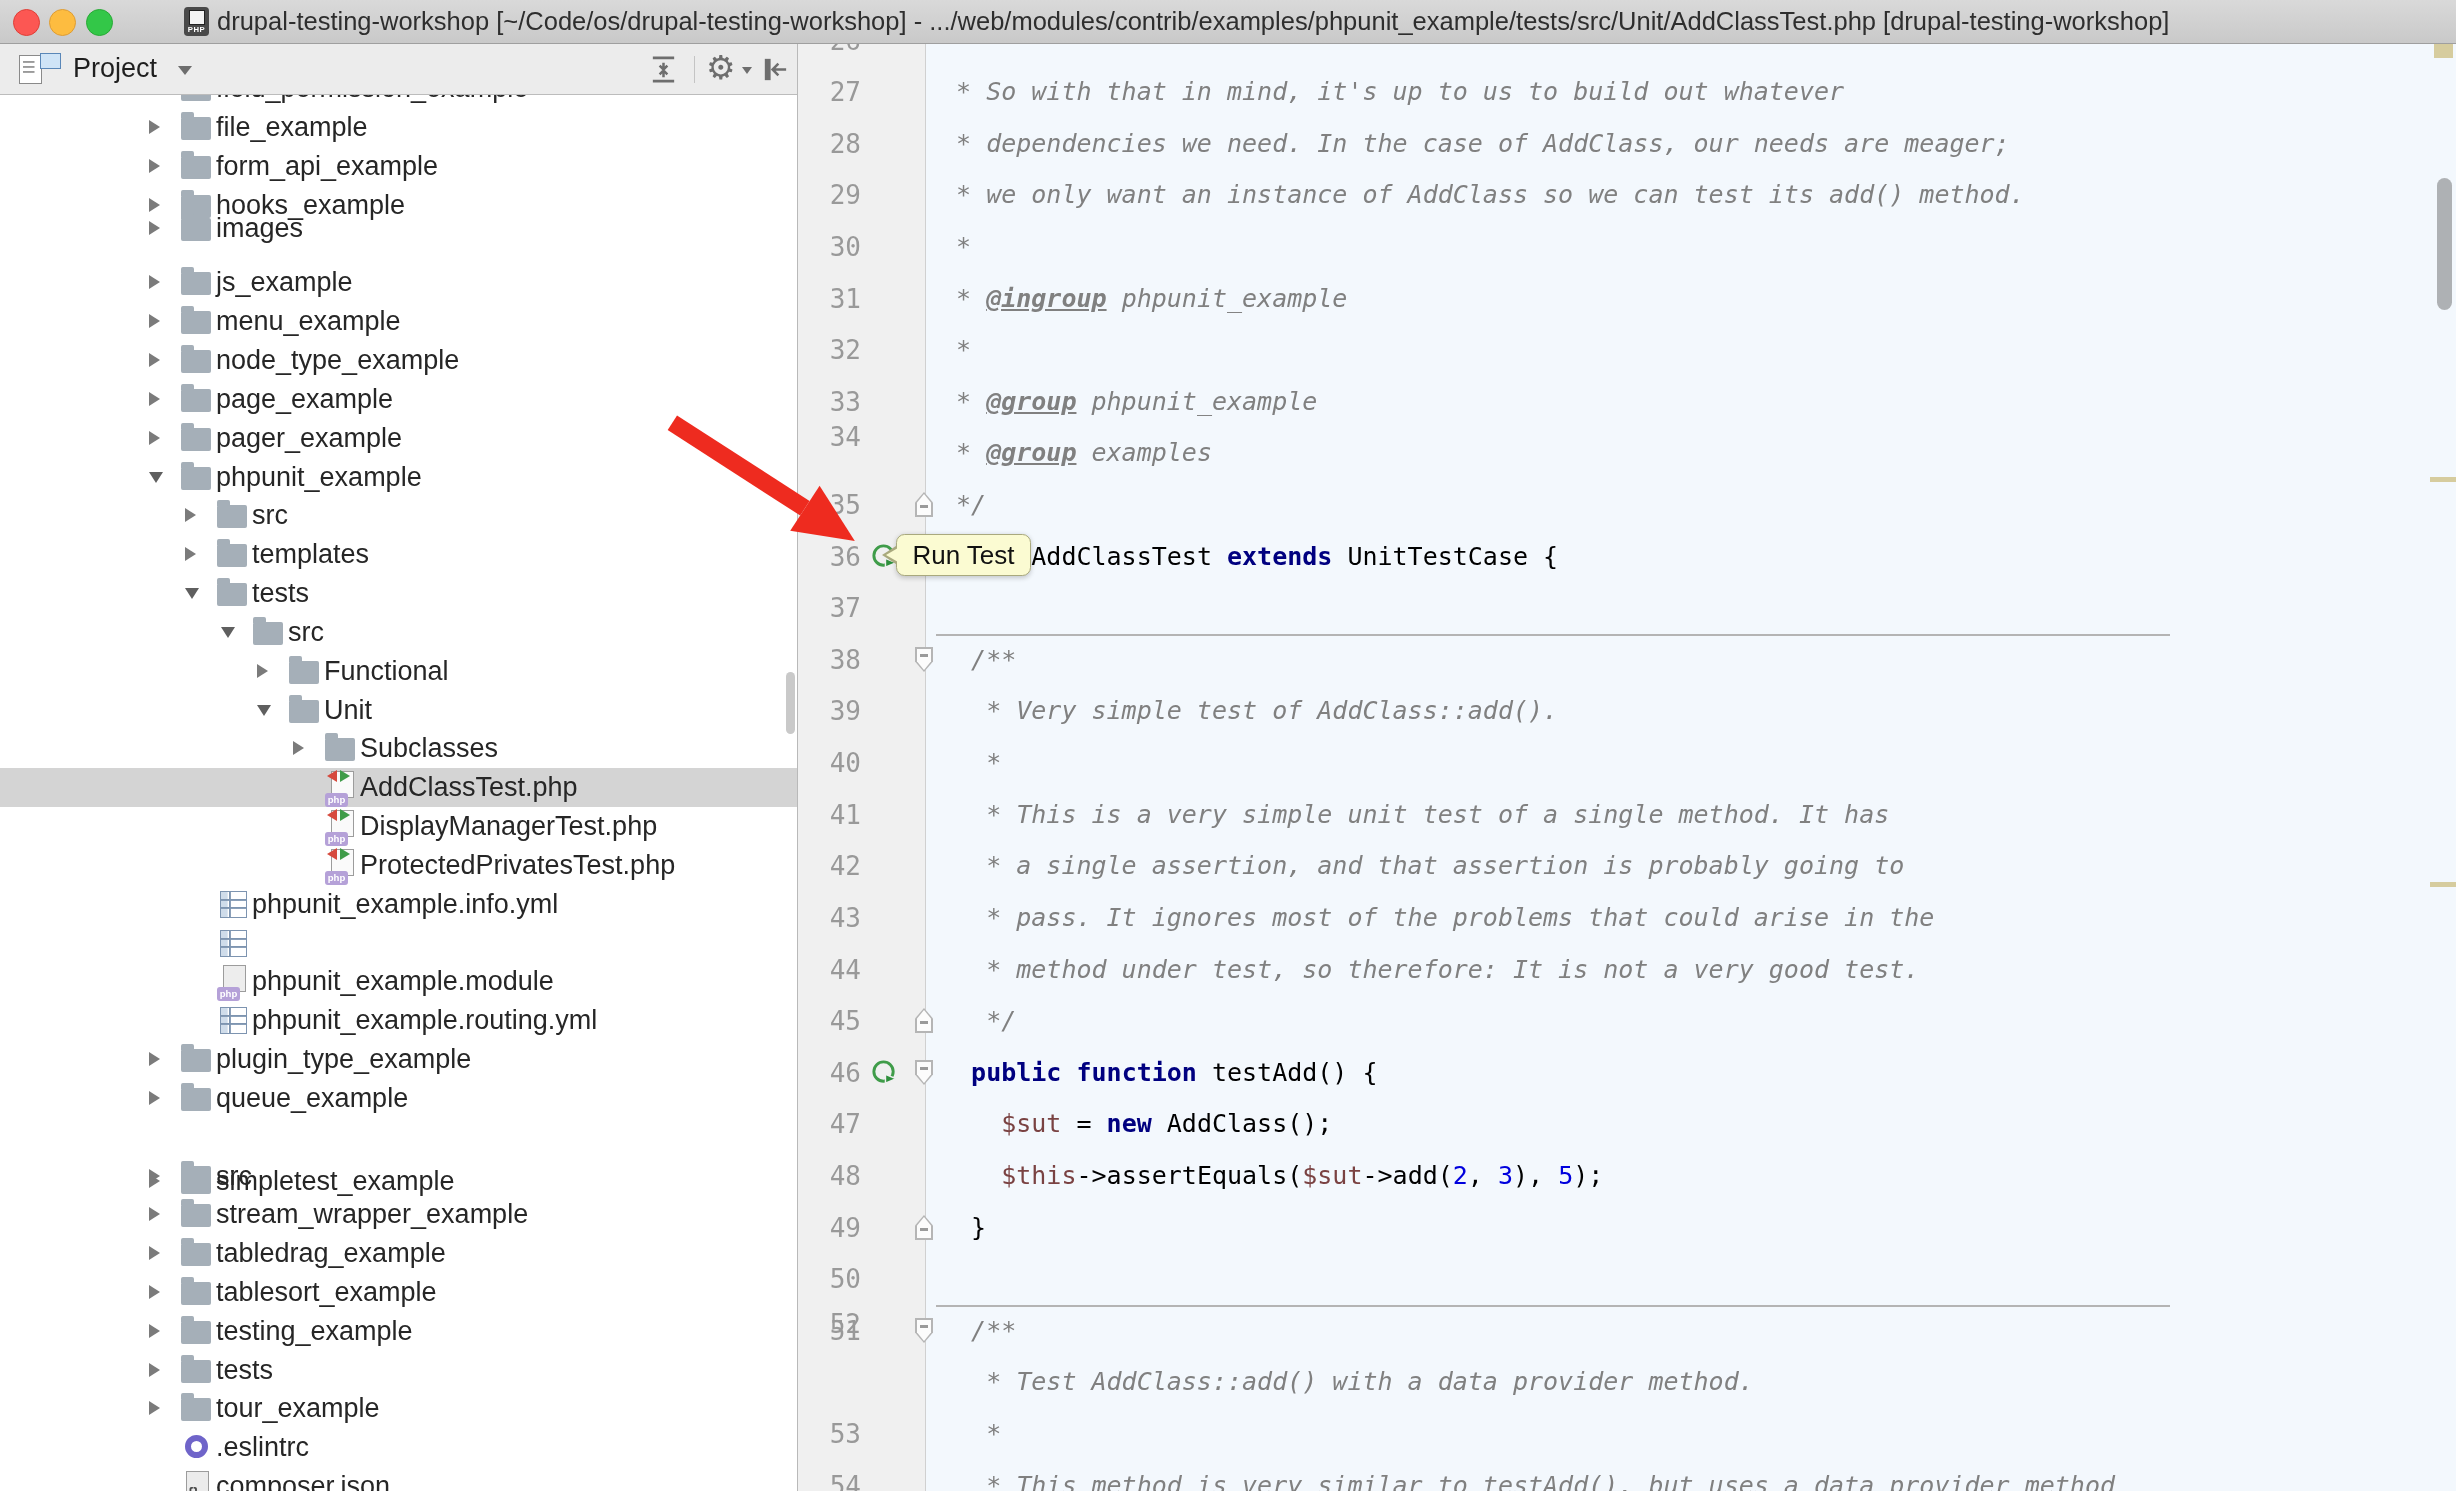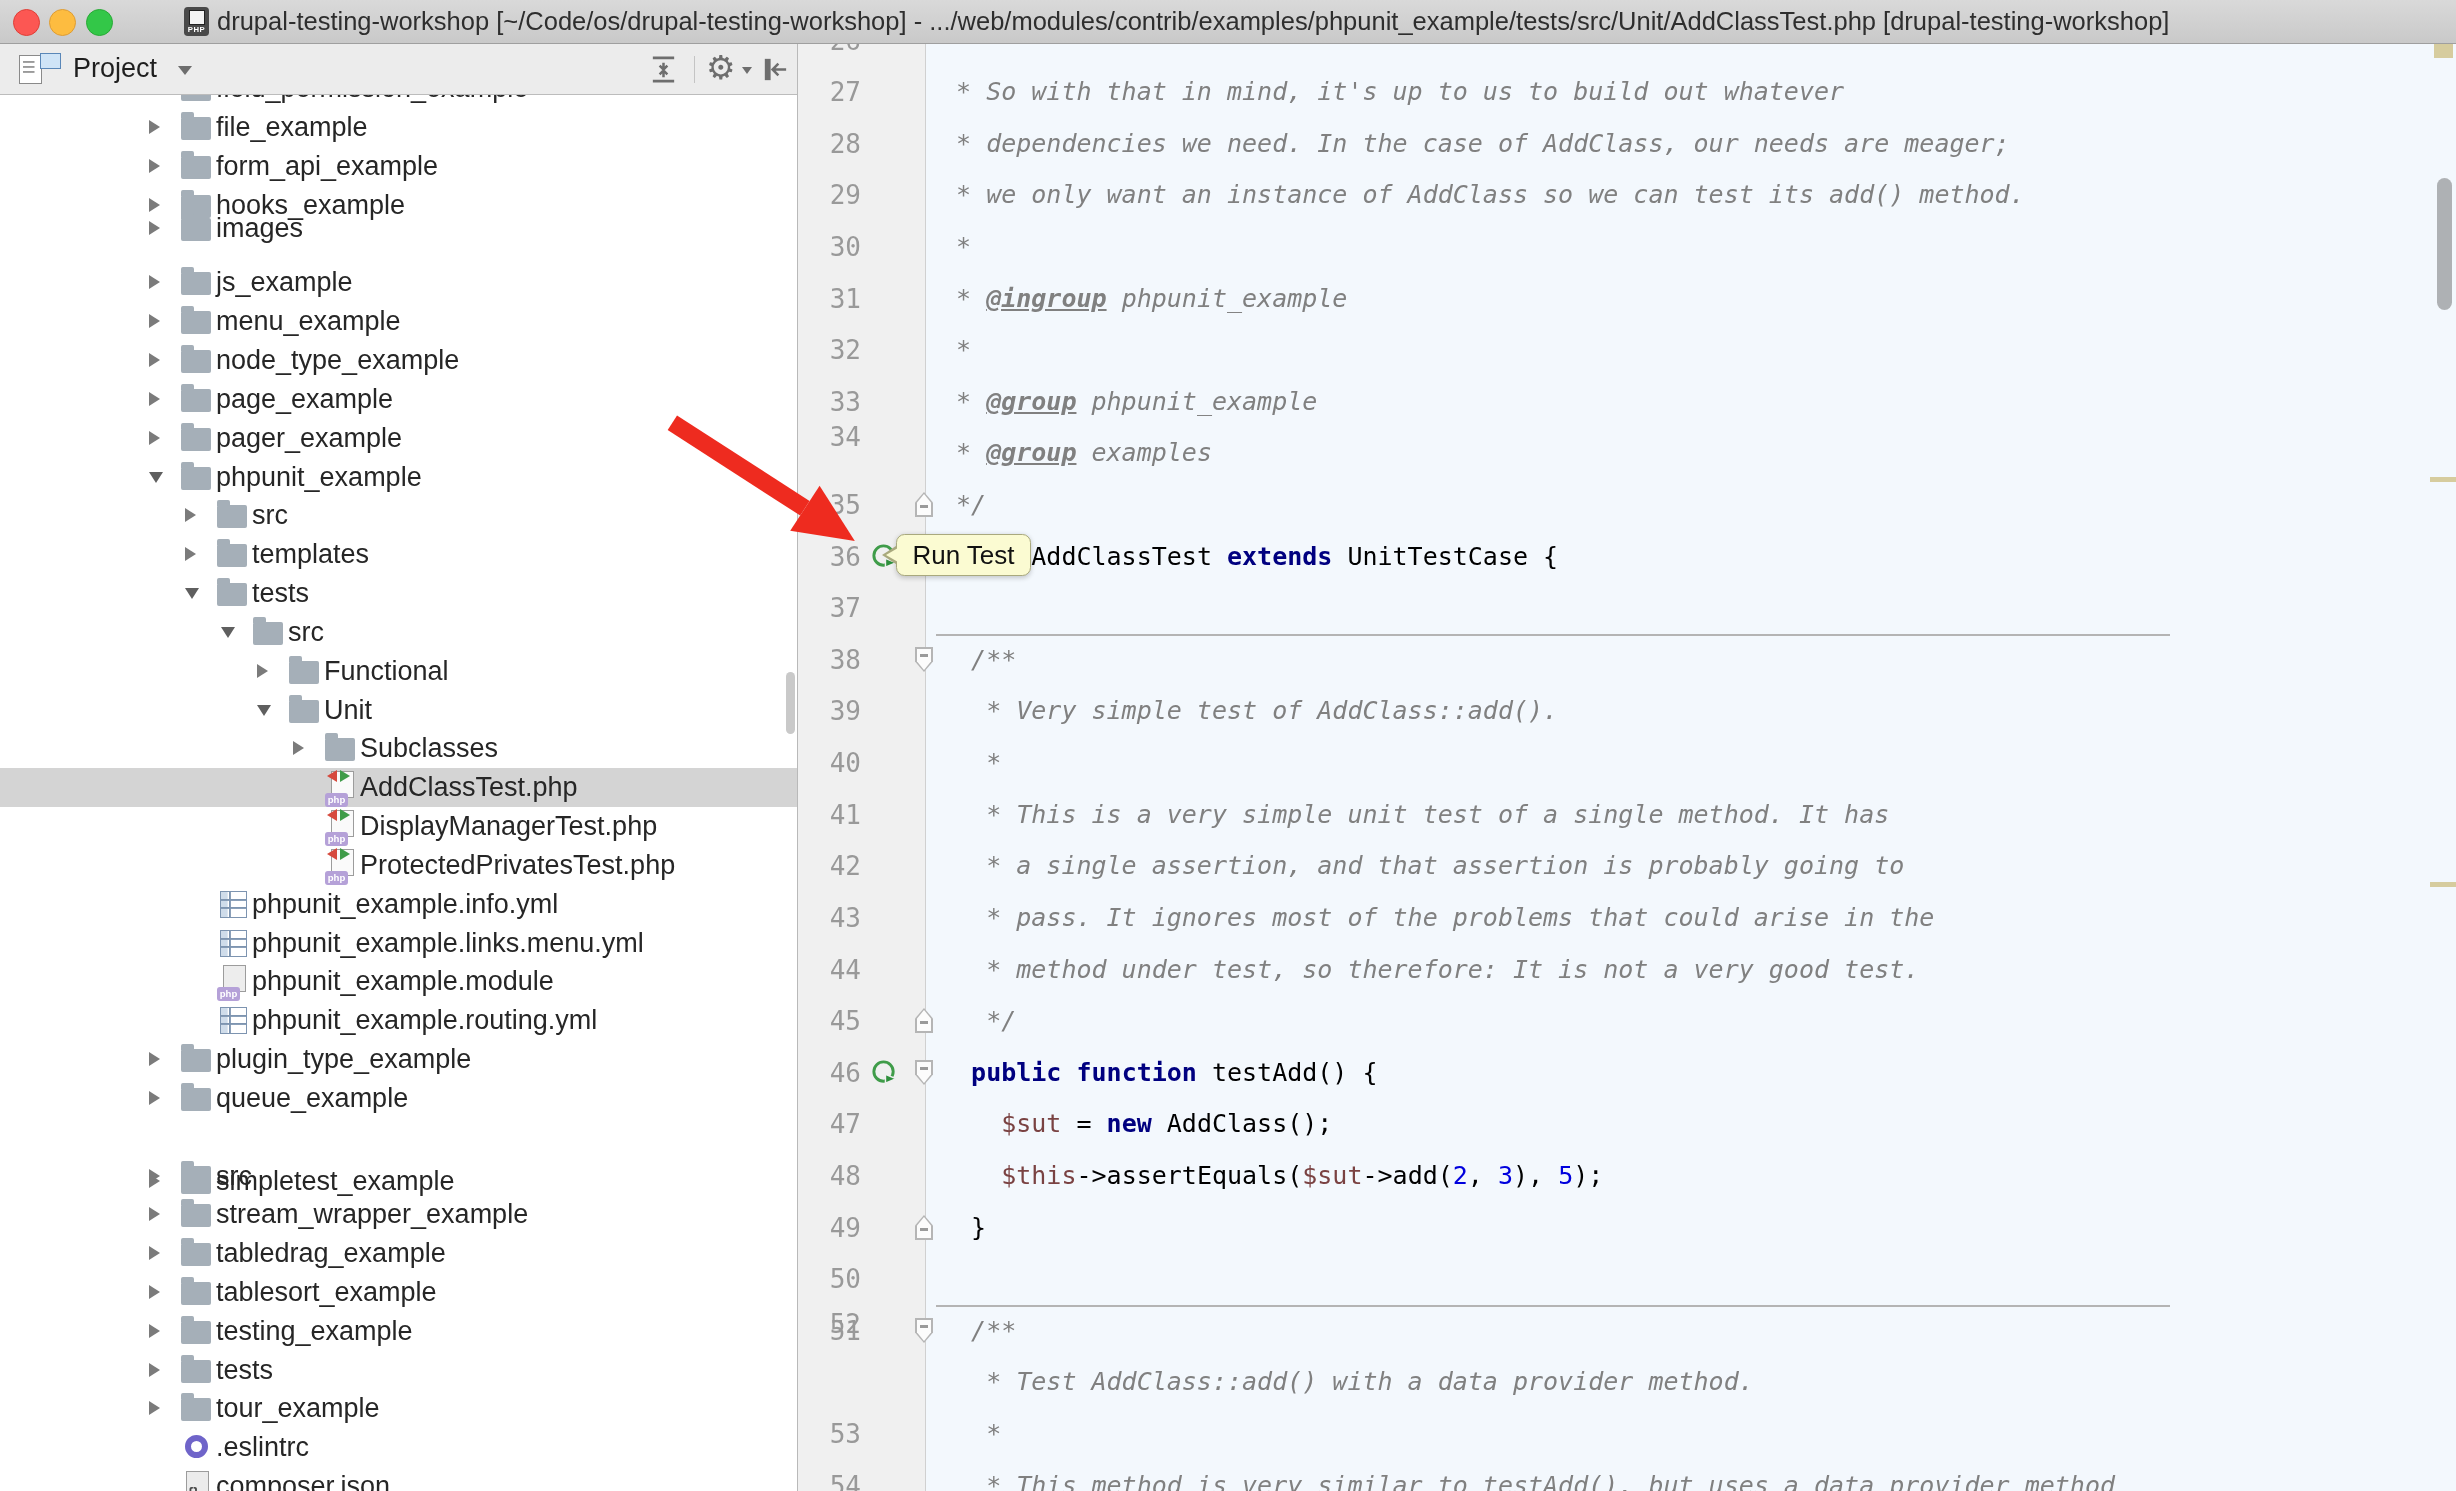--- a/index.html
+++ b/index.html
@@ -296,21 +296,20 @@
         <div class="trow" style="top: 842px; height: 39px;">
           <span class="ticon" style="left:217px">
             <span class="ic-yml"></span>
           </span>
           <span class="lbl" style="left:252px">phpunit_example.info.yml</span>
         </div>
         <div class="trow" style="top: 881px; height: 39px;">
           <span class="ticon" style="left:217px">
             <span class="ic-yml"></span>
           </span>
-          <span class="lbl" style="left:252px">phpunit_example.links.menu.yml</span>
         </div>
         <div class="trow" style="top: 919px; height: 39px;">
           <span class="ticon" style="left:217px">
             <span class="ic-page" style="background:#ededed"></span>
             <span class="ic-phpbadge">php</span>
           </span>
           <span class="lbl" style="left:252px">phpunit_example.module</span>
         </div>
         <div class="trow" style="top: 958px; height: 39px;">
           <span class="ticon" style="left:217px">

